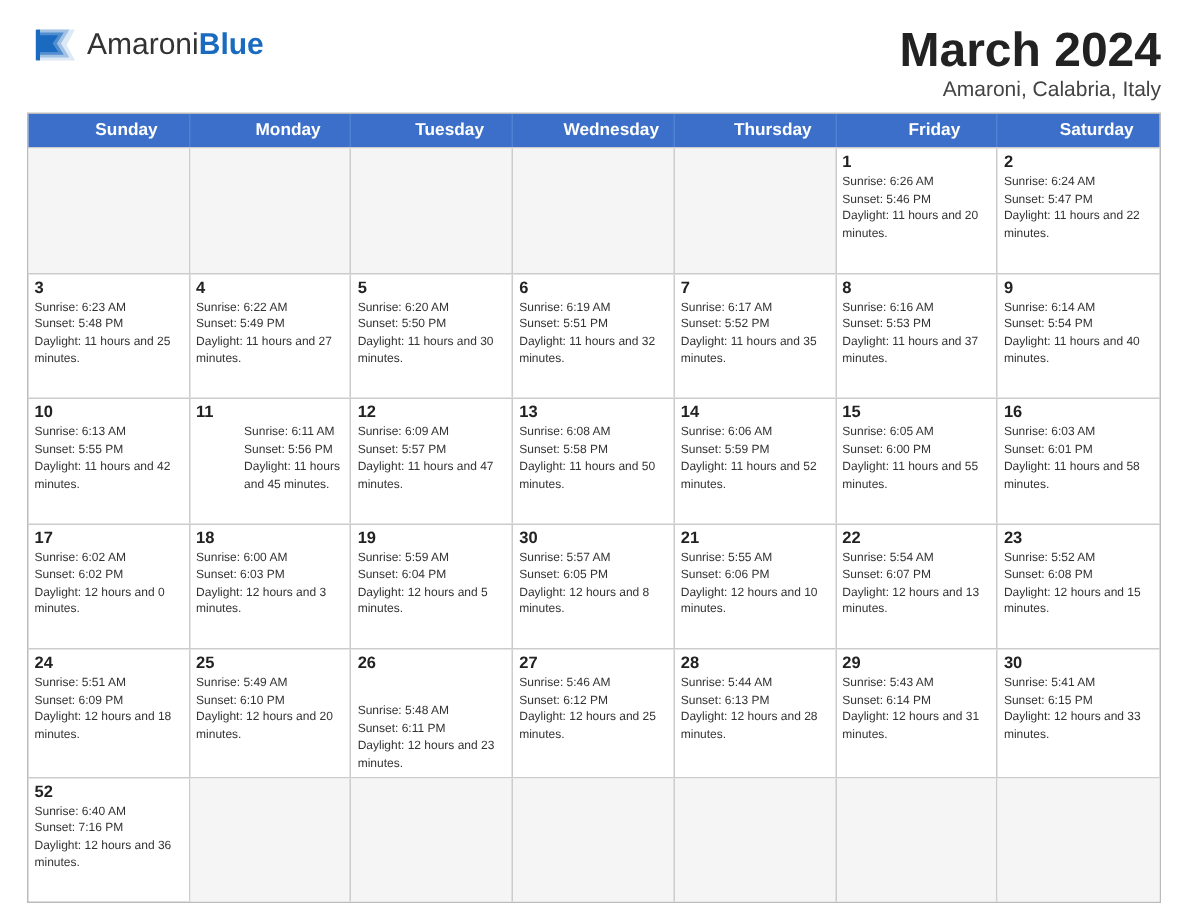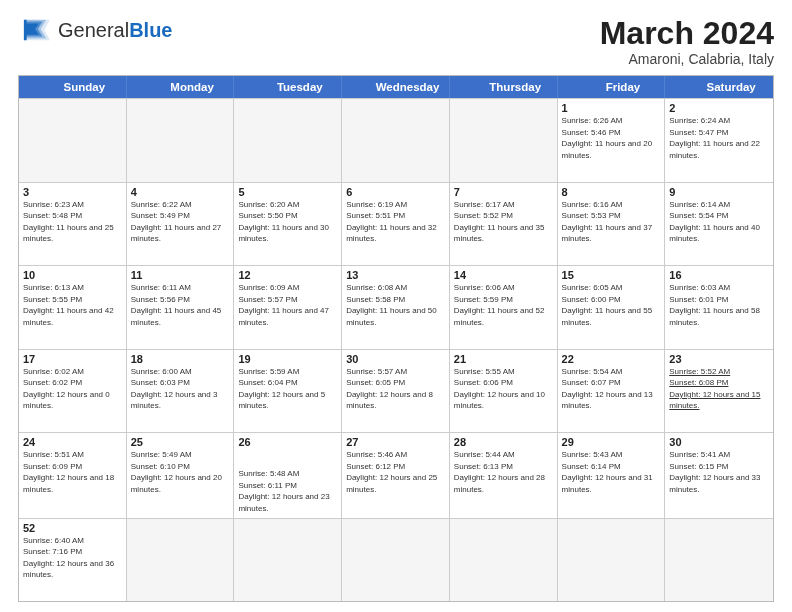--- a/index.html
+++ b/index.html
@@ -109,21 +109,21 @@
       <svg class="logo-icon" viewBox="0 0 38 30" xmlns="http://www.w3.org/2000/svg">
         <rect x="0" y="0" width="38" height="30" fill="none"></rect>
 
         <polygon points="8,4 34,4 28,15 34,26 8,26" fill="#1a6abf" opacity="0.15"></polygon>
         <polygon points="8,4 30,4 24,14 30,24 8,24" fill="#1a6abf" opacity="0.3"></polygon>
         <polygon points="8,6 26,6 21,14 26,22 8,22" fill="#1a6abf" opacity="0.6"></polygon>
         <polygon points="8,8 22,8 18,14 22,20 8,20" fill="#1a6abf"></polygon>
         <rect x="6" y="4" width="3" height="22" fill="#1a6abf"></rect>
       </svg>
       <div>
-        <span style="font-size:20px;color:#333;">General</span><span style="font-size:20px;color:#1a6abf;font-weight:bold;">Blue</span>
+        <span style="font-size:20px;color:#333;">Amaroni</span><span style="font-size:20px;color:#1a6abf;font-weight:bold;">Blue</span>
       </div>
     </div>
     <div class="title-block">
       <div class="month-title">March 2024</div>
       <div class="location">Amaroni, Calabria, Italy</div>
     </div>
   </div>
 
   <div class="calendar">
     <div class="cal-header">
@@ -203,21 +203,21 @@
         </div>
         <div class="cal-row">
           <div class="cal-cell">
             <span class="day-number">10</span>
             <div class="day-info" style="white-space: pre-line;">Sunrise: 6:13 AM
 Sunset: 5:55 PM
 Daylight: 11 hours and 42 minutes.</div>
           </div>
           <div class="cal-cell">
             <span class="day-number">11</span>
-            <div class="day-info" style="white-space: pre-line;">Sunrise: 6:11 AM
+            <div class="day-info" style="white-space: pre-line; margin-left: 32px;">Sunrise: 6:11 AM
 Sunset: 5:56 PM
 Daylight: 11 hours and 45 minutes.</div>
           </div>
           <div class="cal-cell">
             <span class="day-number">12</span>
             <div class="day-info" style="white-space: pre-line;">Sunrise: 6:09 AM
 Sunset: 5:57 PM
 Daylight: 11 hours and 47 minutes.</div>
           </div>
           <div class="cal-cell">
@@ -277,21 +277,21 @@
 Daylight: 12 hours and 10 minutes.</div>
           </div>
           <div class="cal-cell">
             <span class="day-number">22</span>
             <div class="day-info" style="white-space: pre-line;">Sunrise: 5:54 AM
 Sunset: 6:07 PM
 Daylight: 12 hours and 13 minutes.</div>
           </div>
           <div class="cal-cell">
             <span class="day-number">23</span>
-            <div class="day-info" style="white-space: pre-line; text-decoration: underline;">Sunrise: 5:52 AM
+            <div class="day-info" style="white-space: pre-line;">Sunrise: 5:52 AM
 Sunset: 6:08 PM
 Daylight: 12 hours and 15 minutes.</div>
           </div>
         </div>
         <div class="cal-row">
           <div class="cal-cell">
             <span class="day-number">24</span>
             <div class="day-info" style="white-space: pre-line;">Sunrise: 5:51 AM
 Sunset: 6:09 PM
 Daylight: 12 hours and 18 minutes.</div>

